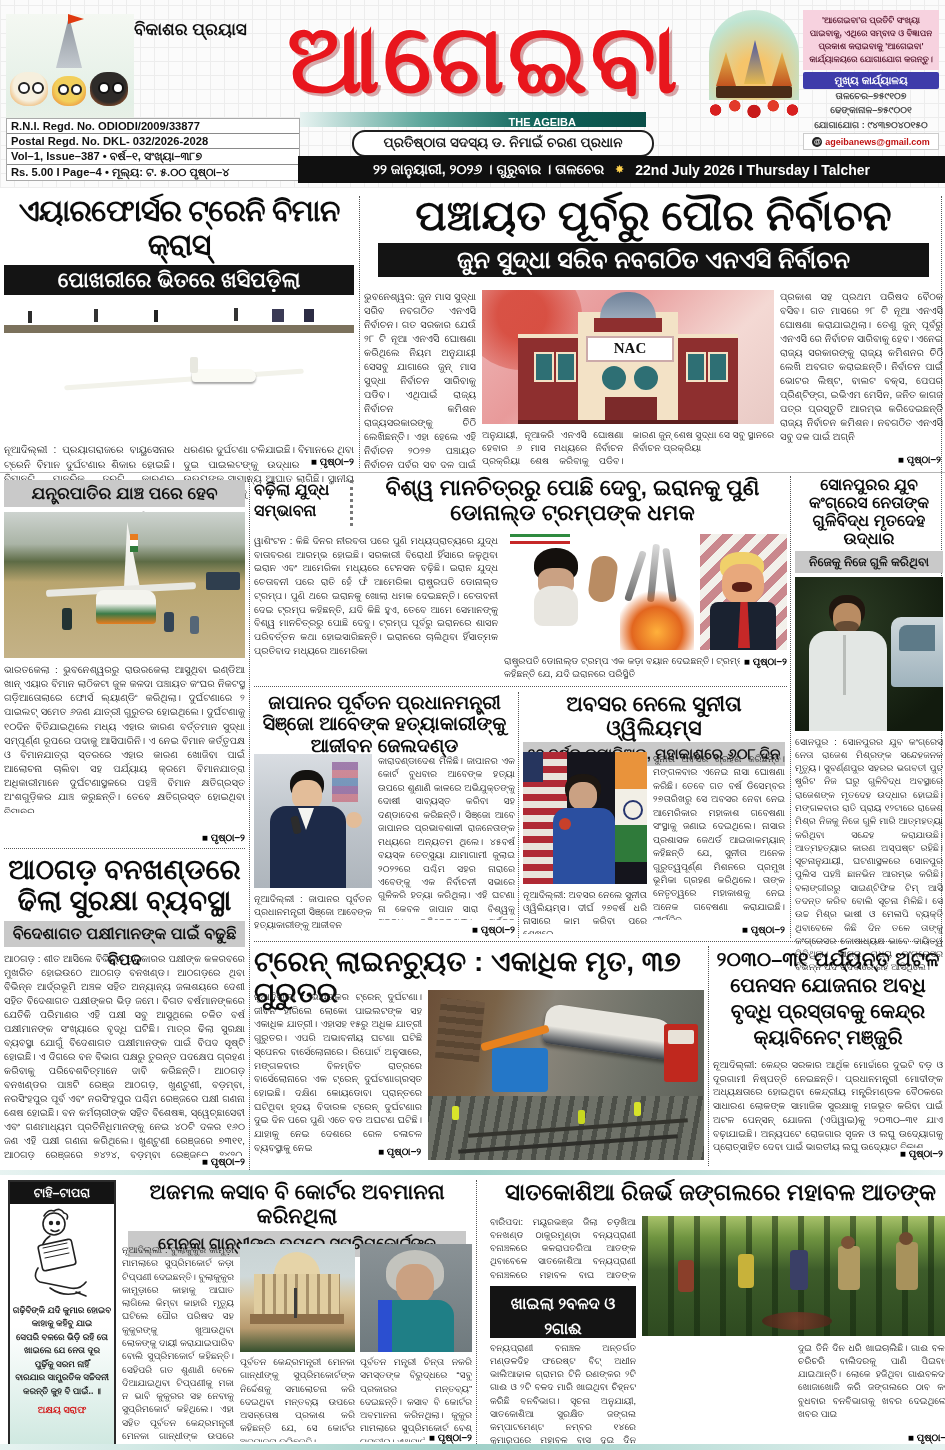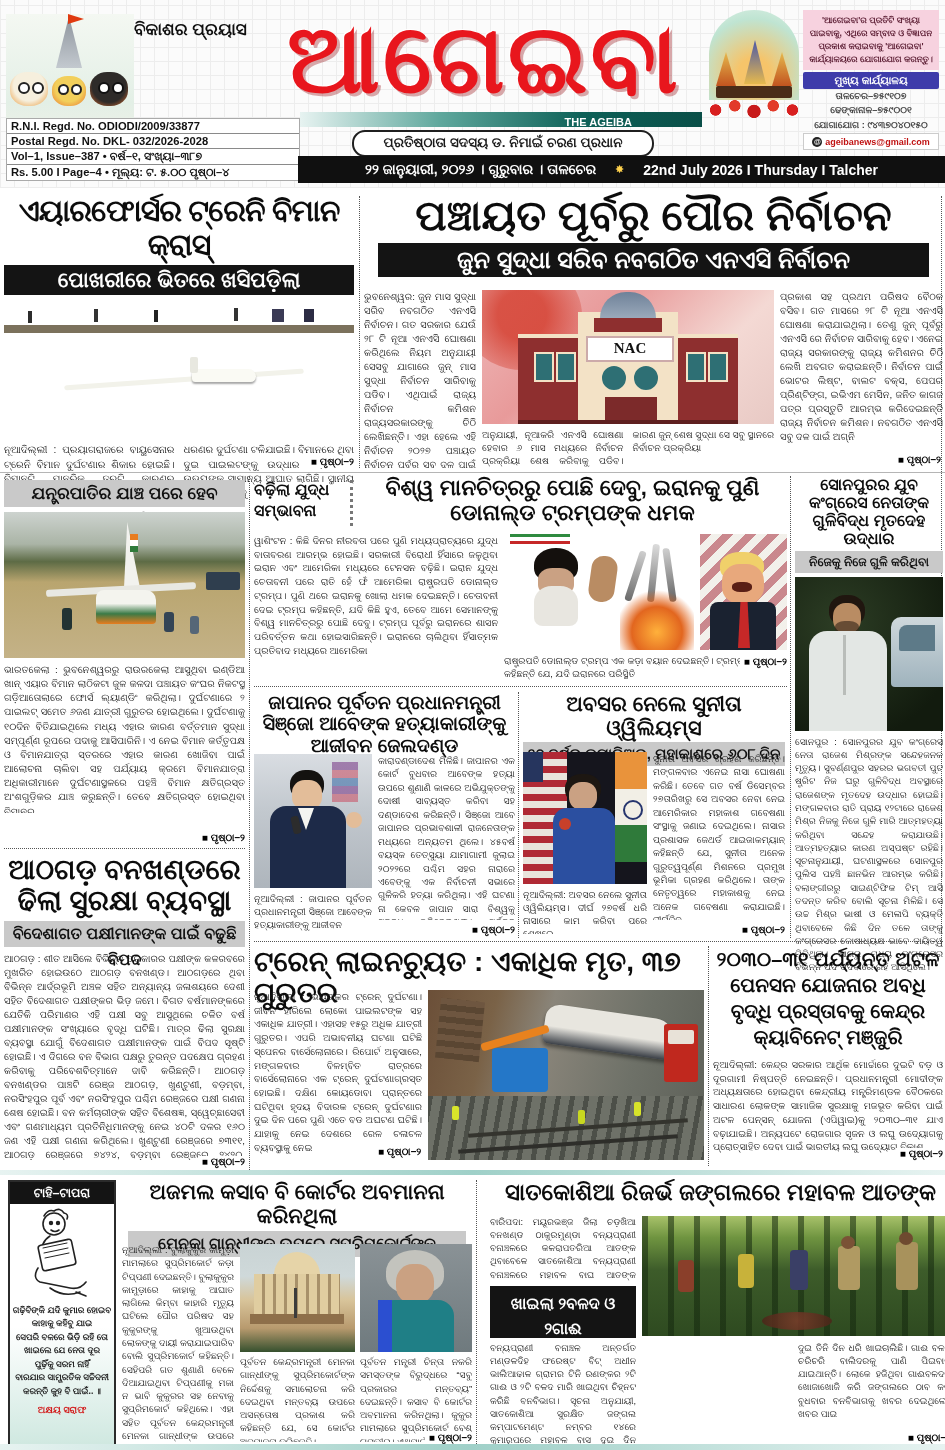--- a/index.html
+++ b/index.html
@@ -22,21 +22,21 @@
   .contact-note{background:#f7d2df;color:#5d1f35;font-size:8.6px;font-weight:700;
     text-align:center;line-height:1.5;padding:4px 3px;}
   .office-bar{background:#3e3caa;color:#fff;font-size:10.5px;font-weight:700;
     text-align:center;line-height:17px;border-radius:2px;}
   .phones{font-size:9.3px;font-weight:700;color:#454545;text-align:center;line-height:1.6;}
   .email-row{background:#fff;border:1px solid #ccc;font-size:9px;font-weight:700;color:#c01212;
     display:flex;align-items:center;justify-content:center;gap:3px;height:15px;}
   .at-ic{display:inline-block;width:10px;height:10px;border-radius:50%;background:#222;color:#fff;
     font-size:7px;line-height:10px;text-align:center;}
   .date-bar{background:#101010;color:#fff;font-weight:700;font-size:14px;
-    display:flex;align-items:center;justify-content:center;gap:19px;text-align:center;}
+    display:flex;align-items:center;justify-content:center;gap:11px;text-align:center;}
   
   .hl{font-weight:800;color:#0c0c0c;text-align:center;line-height:1.12;}
   .bar-black{background:#141414;color:#fff;font-weight:700;text-align:center;}
   .bar-gray{background:#c9c9c9;color:#111;font-weight:700;text-align:center;}
   .body-txt{font-size:10.1px;line-height:1.43;color:#1d1d1d;text-align:justify;overflow:hidden;}
   .cols-2{column-count:2;column-gap:9px;}
   .pref{font-weight:700;font-size:10px;color:#000;background:#fff;padding-left:4px;}
   .vdiv{border-left:1px dotted #555;width:0;}
   .hdiv{border-top:1px dotted #555;height:0;}
   .hline{border-top:1px solid #b5b5b5;height:0;}
@@ -72,21 +72,21 @@
         <div class="abs" style="left:22px;top:10px;width:8px;height:8px;border-radius:50%;background:#fff;border:2px solid #111;"></div>
       </div>
       <div class="abs" style="left:0;bottom:18px;width:128px;height:26px;background:repeating-linear-gradient(90deg,#e33d1c 0 8px,#f0a12c 8px 16px,#d9b23a 16px 24px);opacity:.85;"></div>
       <div class="abs" style="left:0;bottom:0;width:128px;height:16px;background:linear-gradient(180deg,#cfe0d4,#f1f6f0);"></div>
     </div>
 
     <div class="abs" style="left:134px;top:20px;width:150px;font-size:17px;font-weight:800;color:#101010;">ବିକାଶର ପ୍ରୟାସ</div>
 
     <div class="abs logo-txt" style="left:258px;top:0px;width:452px;font-size:96px;line-height:118px;">ଆଗେଇବା</div>
 
-    <div class="abs teal-bar" style="left:300px;top:112px;width:402px;height:15px;text-align:right;">
+    <div class="abs teal-bar" style="left:300px;top:112px;width:346px;height:15px;text-align:right;">
       <span style="color:#fff;font-size:11px;font-weight:700;padding-right:70px;line-height:15px;">THE AGEIBA</span>
     </div>
 
     <div class="abs founder-pill" style="left:352px;top:130px;width:298px;height:23px;">ପ୍ରତିଷ୍ଠାତା ସଦସ୍ୟ ଡ. ନିମାଇଁ ଚରଣ ପ୍ରଧାନ</div>
 
     <div class="abs ph" style="left:706px;top:10px;width:96px;height:120px;">
       <div class="abs" style="left:3px;top:0;width:90px;height:90px;border-radius:50% 50% 0 0;background:radial-gradient(circle at 50% 70%,#f6c46a 20%,#bfe4d2 70%,#dff1e7);"></div>
       <div class="abs" style="left:10px;top:42px;width:20px;height:34px;background:linear-gradient(180deg,#e6b94d,#c2541f);clip-path:polygon(50% 0,100% 100%,0 100%);"></div>
       <div class="abs" style="left:38px;top:30px;width:22px;height:44px;background:linear-gradient(180deg,#4a57a8,#e6b94d);clip-path:polygon(50% 0,100% 100%,0 100%);"></div>
       <div class="abs" style="left:66px;top:42px;width:20px;height:34px;background:linear-gradient(180deg,#e6b94d,#c2541f);clip-path:polygon(50% 0,100% 100%,0 100%);"></div>

